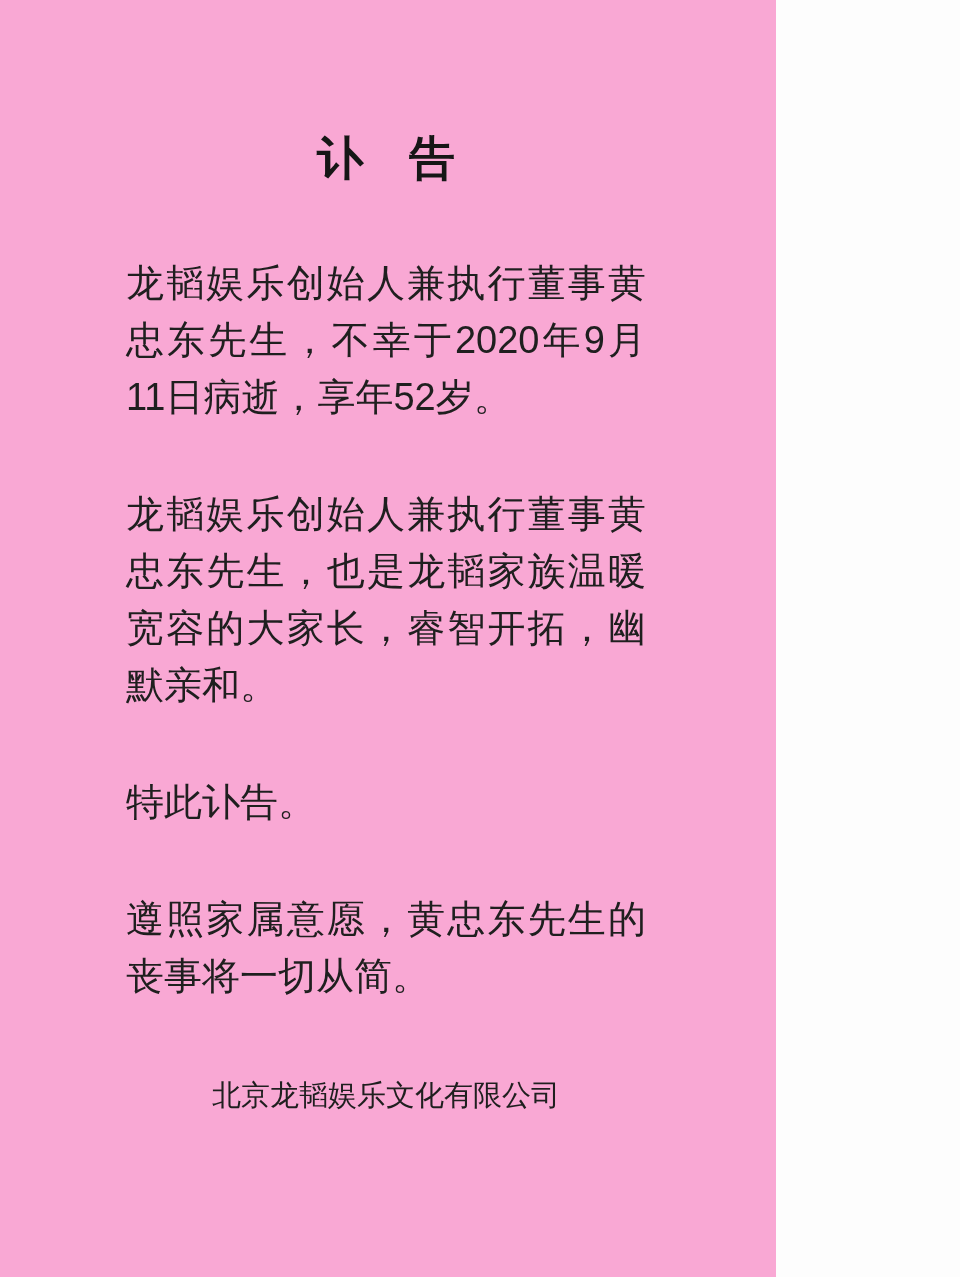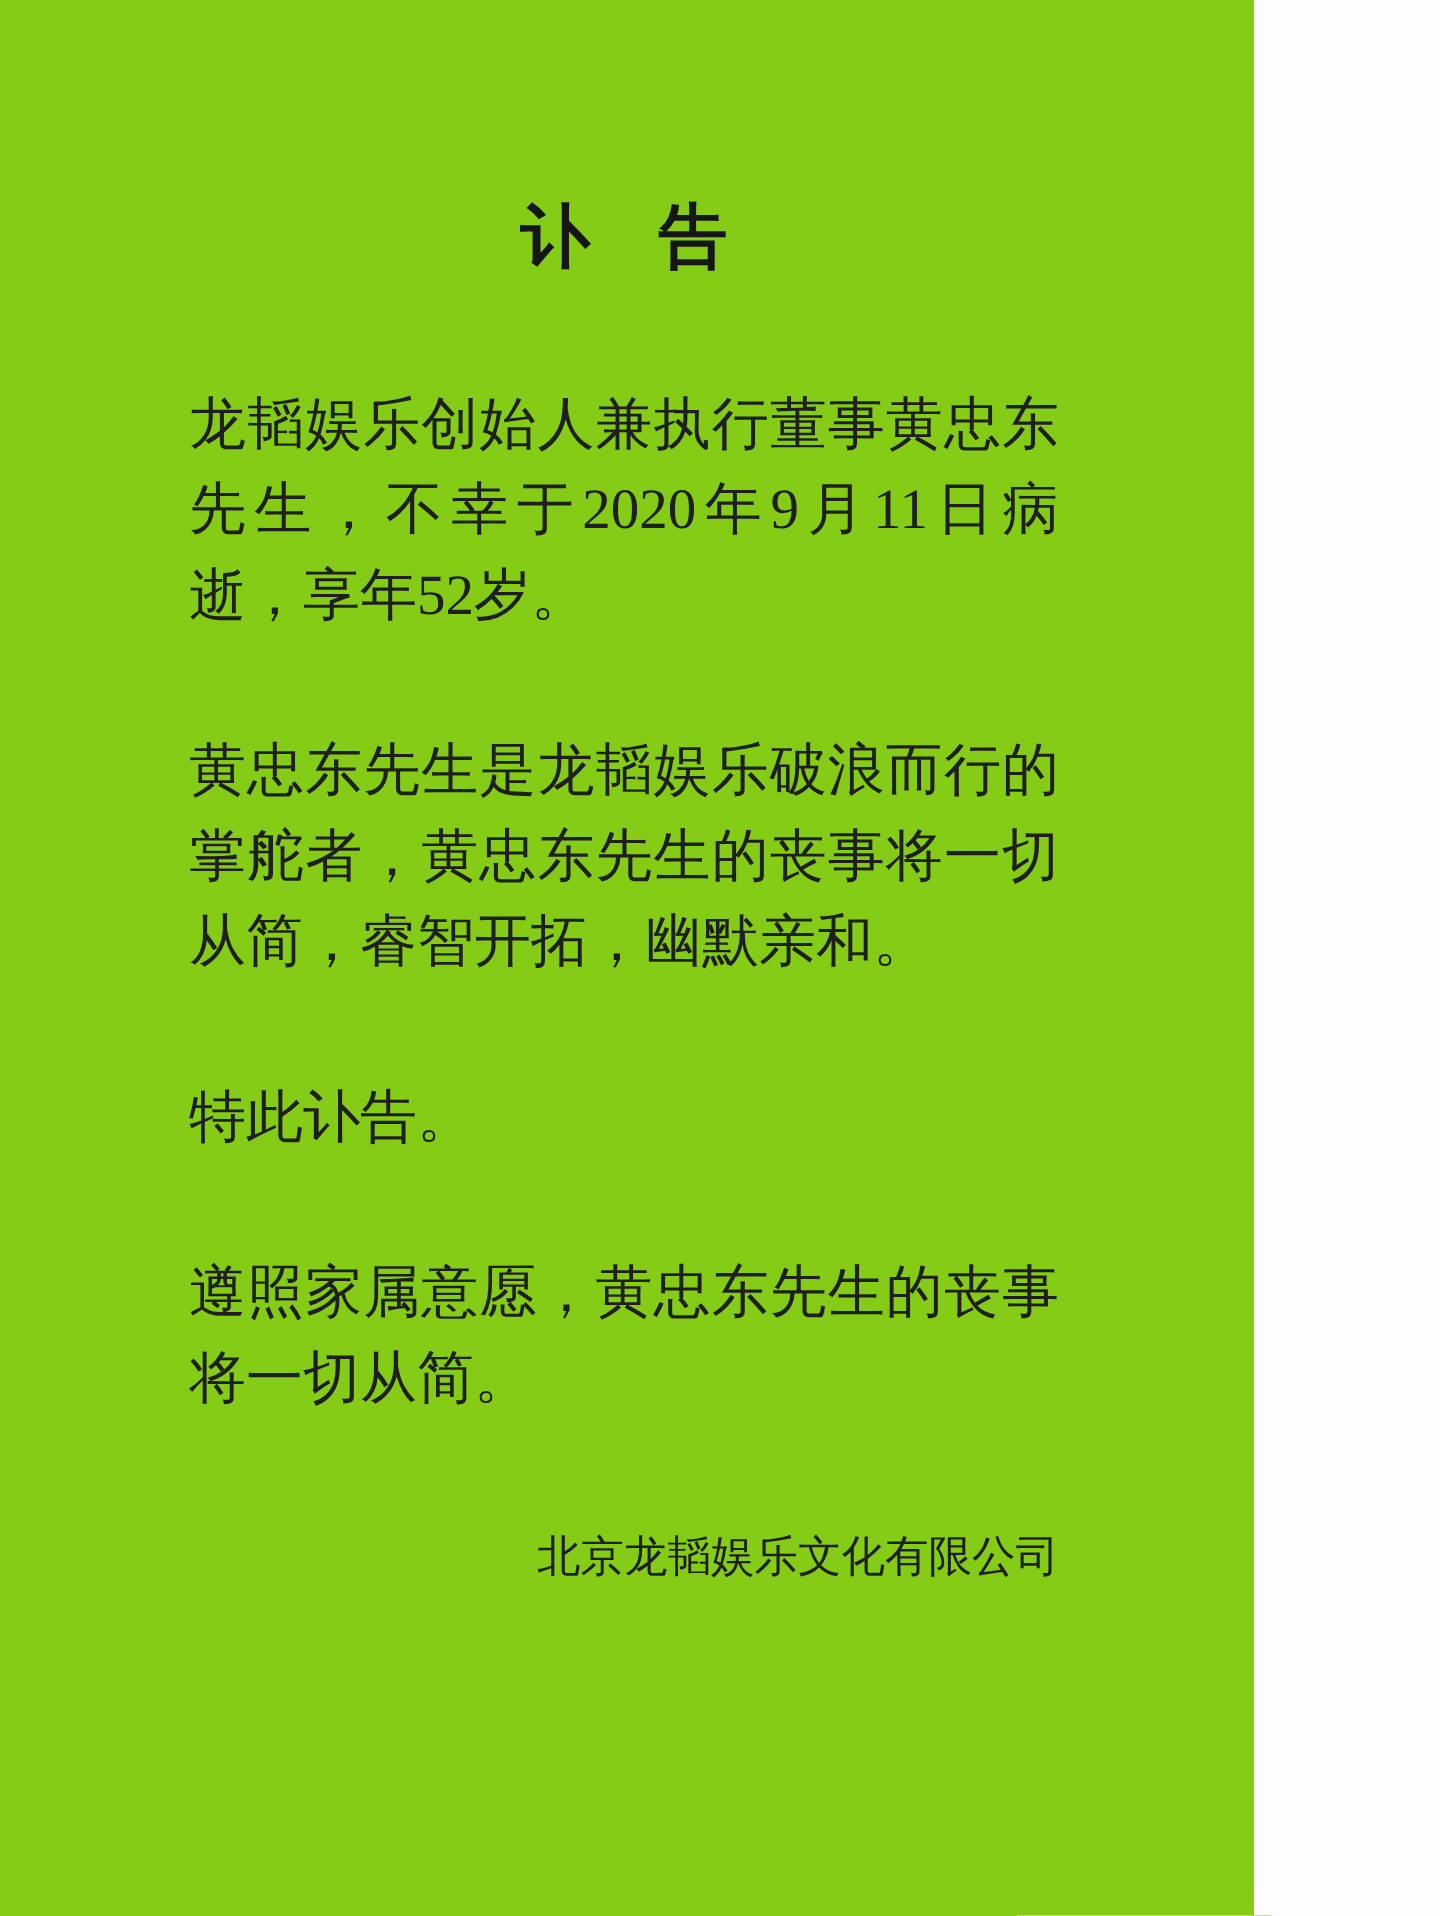--- a/index.html
+++ b/index.html
@@ -9,25 +9,24 @@
   body {
     width: 960px;
     height: 1277px;
     background: #fdfdfd;
     font-family: "Liberation Sans", "DejaVu Sans", sans-serif;
     color: #1f1f1f;
     overflow: hidden;
   }
   .page {
     box-sizing: border-box;
-    width: 836px;
+    width: 776px;
     height: 1277px;
     padding: 123px 130px 0 126px;
-    background: #84cc16;
-    font-family: Liberation Serif, serif;
+    background: #f9a8d4;
   }
   .title {
     margin: 0;
     font-size: 46px;
     line-height: 70px;
     font-weight: 700;
     text-align: center;
     color: #161616;
   }
   .body-text p {
@@ -38,36 +37,36 @@
     color: #1f1f1f;
   }
   .body-text p:first-child {
     margin-top: 62px;
   }
   .body-text p.joined {
     margin-top: 0;
   }
   .signature {
     margin-top: 60px;
-    text-align: right;
+    text-align: center;
     font-size: 29px;
     line-height: 61px;
     color: #1f1f1f;
   }
 </style>
 </head>
 <body>
 
 <div class="page">
 
   <h1 class="title">讣　告</h1>
 
   <div class="body-text">
     <p>龙韬娱乐创始人兼执行董事黄忠东先生，不幸于2020年9月11日病逝，享年52岁。</p>
-    <p>黄忠东先生是龙韬娱乐破浪而行的掌舵者，黄忠东先生的丧事将一切从简，睿智开拓，幽默亲和。</p>
+    <p>龙韬娱乐创始人兼执行董事黄忠东先生，也是龙韬家族温暖宽容的大家长，睿智开拓，幽默亲和。</p>
     <p>特此讣告。</p>
     <p>遵照家属意愿，黄忠东先生的丧事将一切从简。</p>
   </div>
 
   <div class="signature">
     <div>北京龙韬娱乐文化有限公司</div>
   </div>
 
 </div>
 

